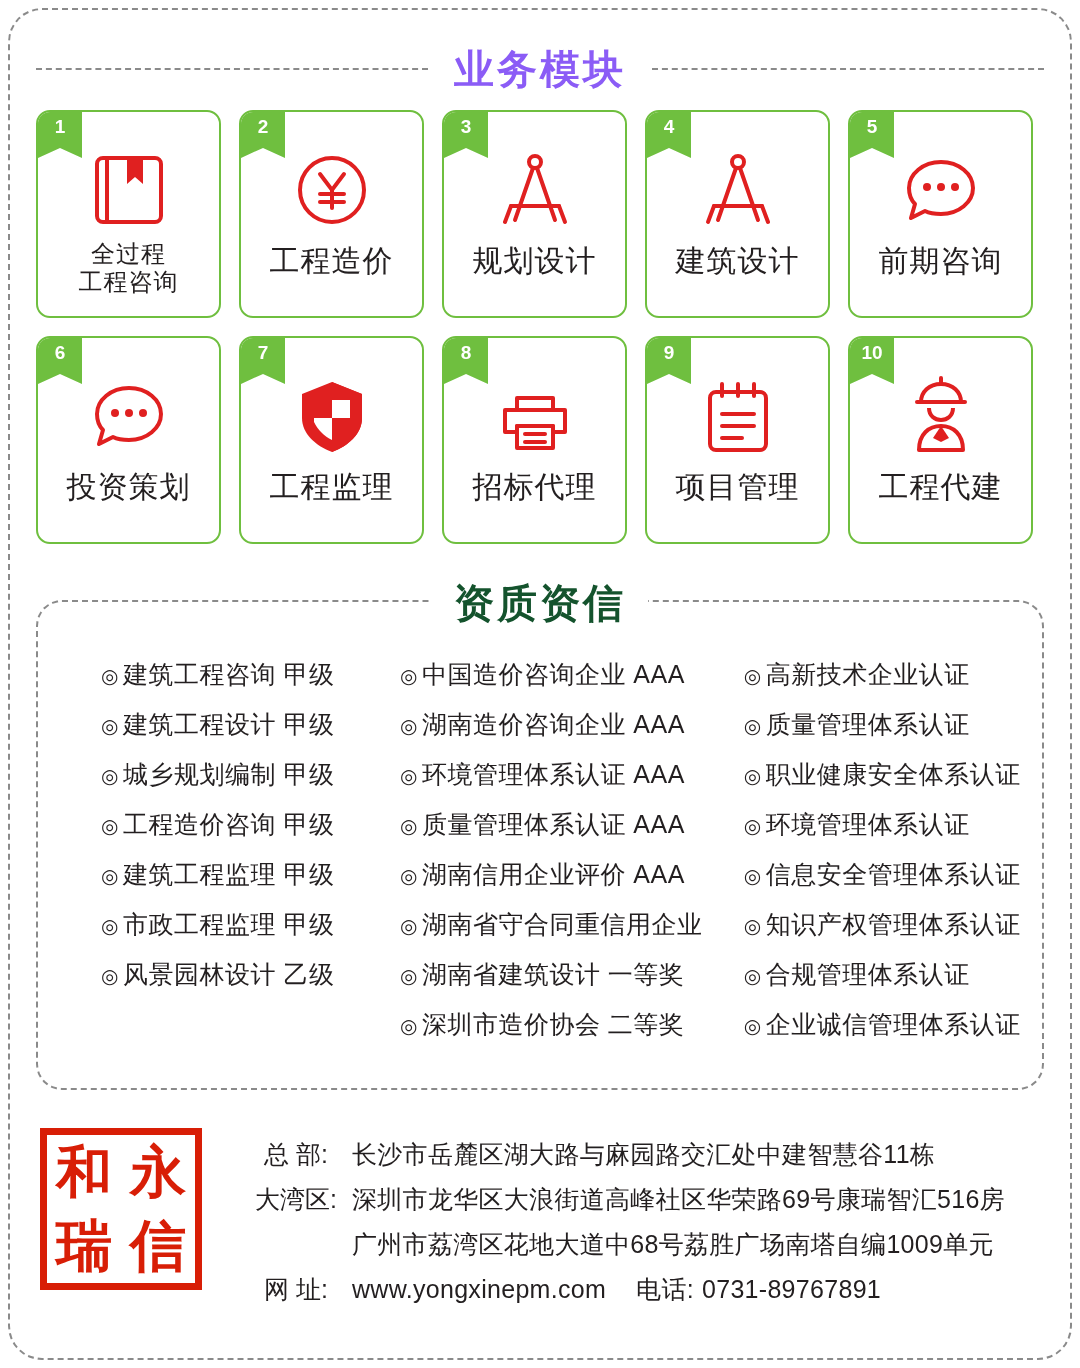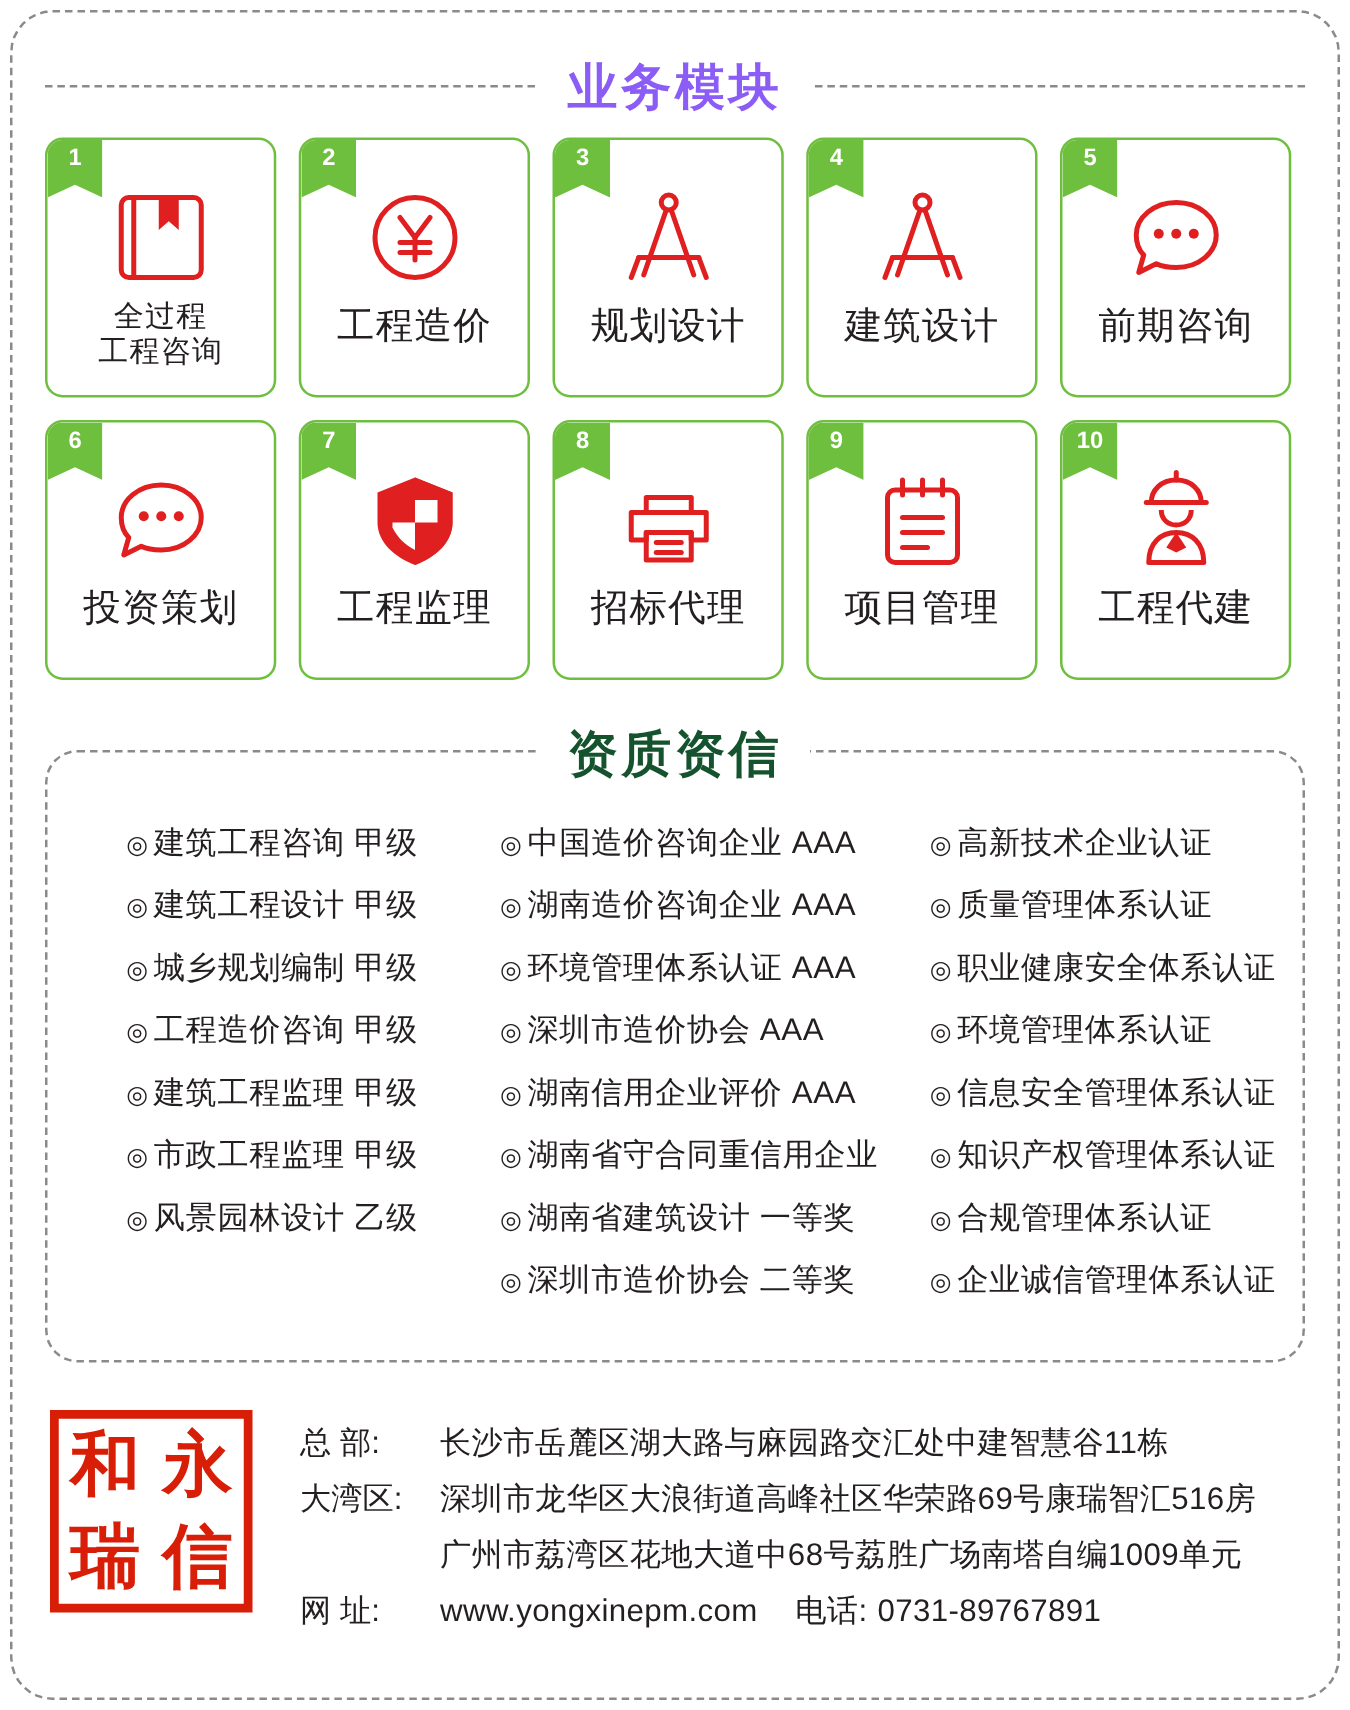--- a/index.html
+++ b/index.html
@@ -214,20 +214,21 @@
     align-items: baseline;
     font-size: 25px;
     line-height: 45px;
     color: #231f20;
     white-space: nowrap;
   }
   .contact-label {
     width: 112px;
     flex: none;
     letter-spacing: 0px;
+    text-align: center;
   }
   .contact-value { letter-spacing: 0.3px; }
 </style>
 </head>
 <body>
 
 <div class="page">
   <div class="outer-frame"></div>
 
   <div class="modules-section">
@@ -395,21 +396,21 @@
         <div class="qual-item"><span class="bullet">◎</span><span>工程造价咨询 甲级</span></div>
         <div class="qual-item"><span class="bullet">◎</span><span>建筑工程监理 甲级</span></div>
         <div class="qual-item"><span class="bullet">◎</span><span>市政工程监理 甲级</span></div>
         <div class="qual-item"><span class="bullet">◎</span><span>风景园林设计 乙级</span></div>
       </div>
 
       <div class="qual-col c2">
         <div class="qual-item"><span class="bullet">◎</span><span>中国造价咨询企业  AAA</span></div>
         <div class="qual-item"><span class="bullet">◎</span><span>湖南造价咨询企业  AAA</span></div>
         <div class="qual-item"><span class="bullet">◎</span><span>环境管理体系认证  AAA</span></div>
-        <div class="qual-item"><span class="bullet">◎</span><span>深圳市造价协会  AAA</span></div>
+        <div class="qual-item"><span class="bullet">◎</span><span>质量管理体系认证  AAA</span></div>
         <div class="qual-item"><span class="bullet">◎</span><span>湖南信用企业评价  AAA</span></div>
         <div class="qual-item"><span class="bullet">◎</span><span>湖南省守合同重信用企业</span></div>
         <div class="qual-item"><span class="bullet">◎</span><span>湖南省建筑设计   一等奖</span></div>
         <div class="qual-item"><span class="bullet">◎</span><span>深圳市造价协会   二等奖</span></div>
       </div>
 
       <div class="qual-col c3">
         <div class="qual-item"><span class="bullet">◎</span><span>高新技术企业认证</span></div>
         <div class="qual-item"><span class="bullet">◎</span><span>质量管理体系认证</span></div>
         <div class="qual-item"><span class="bullet">◎</span><span>职业健康安全体系认证</span></div>

